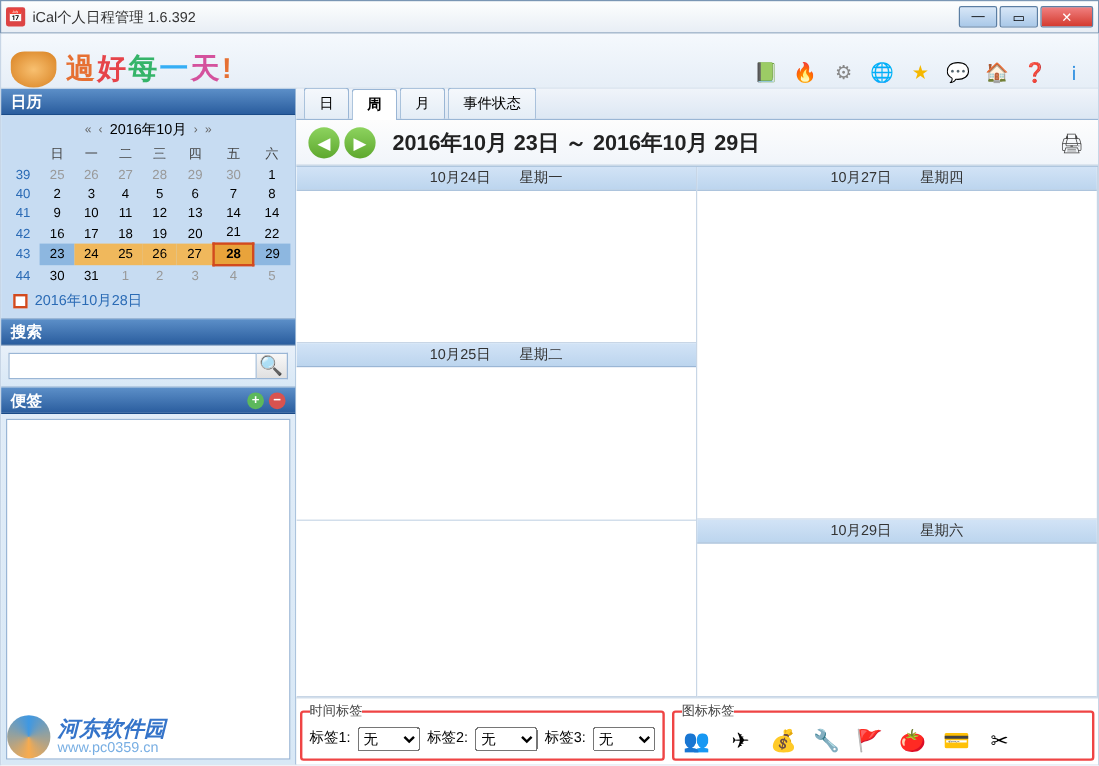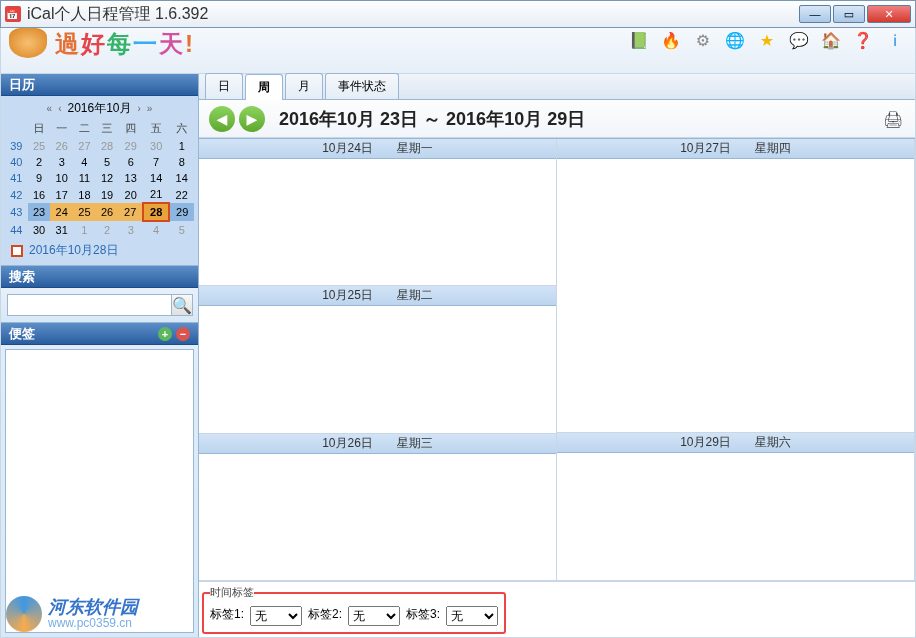--- a/index.html
+++ b/index.html
@@ -1,40 +1,40 @@
 <!DOCTYPE html>
 <html><head>
 <meta charset="utf-8">
 <style>
 * { margin: 0; padding: 0; box-sizing: border-box; font-family: "Microsoft YaHei", SimSun, sans-serif; }
 body { background: #fff; width: 916px; height: 638px; overflow: hidden; position: relative; }
 
 
 .titlebar { height: 28px; background: linear-gradient(#fdfefe, #e8eef5); border: 1px solid #7a96b4; display: flex; align-items: center; padding: 0 4px; }
 .titlebar .app-icon { width: 16px; height: 16px; margin-right: 6px; background: #d44; border-radius: 2px; display: flex; align-items: center; justify-content: center; font-size: 10px; color: #fff; }
-.titlebar .title-text { font-size: 16px; color: #333; }
+.titlebar .title-text { font-size: 12px; color: #333; }
 .titlebar .spacer { flex: 1; }
 .win-btns { display: flex; gap: 2px; }
 .win-btn { width: 32px; height: 18px; border: 1px solid #5b7ea3; border-radius: 2px; display: flex; align-items: center; justify-content: center; font-size: 11px; cursor: pointer; }
 .win-min { background: linear-gradient(#d8e7f7,#a9c8e8); }
 .win-max { background: linear-gradient(#d8e7f7,#a9c8e8); }
 .win-close { background: linear-gradient(#f08080,#d43a2e); color: #fff; width: 44px; }
 
 
-.toolbar { height: 46px; background: linear-gradient(#f5f9fd,#e6eef7); border: 1px solid #c8d6e6; border-top: none; display: flex; align-items: flex-start; padding: 0 8px; }
+.toolbar { height: 46px; background: linear-gradient(#f5f9fd,#e6eef7); border: 1px solid #c8d6e6; border-top: none; display: flex; align-items: flex-end; padding: 0 8px; }
 .logo-cup { width: 38px; height: 30px; margin-right: 8px; background: radial-gradient(#f8c070,#d88020); border-radius: 30% 30% 50% 50%; position: relative; }
 .slogan { font-size: 24px; font-weight: bold; letter-spacing: 2px; }
 .slogan .c1{color:#e67033;} .slogan .c2{color:#e6444a;} .slogan .c3{color:#35b469;} .slogan .c4{color:#35aef5;} .slogan .c5{color:#d4529d;} .slogan .excl{color:#e67033;}
 .toolbar .spacer2 { flex: 1; }
 .tool-icons { display: flex; gap: 8px; }
 .tool-icon { width: 24px; height: 24px; border-radius: 4px; display: flex; align-items: center; justify-content: center; font-size: 16px; cursor: pointer; }
 
 
 .main { display: flex; height: calc(638px - 28px - 46px); border: 1px solid #c8d6e6; border-top: none; }
-.sidebar { width: 198px; background: linear-gradient(#e8f0f9,#d8e8f6); border-right: 1px solid #9ab6d5; display: flex; flex-direction: column; }
+.sidebar { width: 246px; background: linear-gradient(#e8f0f9,#d8e8f6); border-right: 1px solid #9ab6d5; display: flex; flex-direction: column; }
 
 .panel-hdr { height: 22px; background: linear-gradient(#5c8fc8,#2a5d9e); color: #fff; font-size: 13px; font-weight: bold; padding: 2px 8px; border-bottom: 1px solid #1a4b88; display: flex; align-items: center; }
 .panel-hdr .plus-minus { margin-left: auto; display: flex; gap: 4px; }
 .pm-btn { width: 14px; height: 14px; border-radius: 50%; display: flex; align-items: center; justify-content: center; font-size: 11px; color: #fff; cursor: pointer; }
 .pm-add { background: #5cb85c; }
 .pm-del { background: #d9534f; }
 
 
 .minical { background: #c7dcf2; padding: 2px 4px 6px; border-bottom: 1px solid #9ab6d5; }
 .minical-nav { display: flex; align-items: center; justify-content: center; gap: 6px; font-size: 12px; padding: 2px 0; }
@@ -265,24 +265,20 @@
           <div class="day-body"></div>
         </div>
         <div class="day-cell">
           <div class="day-hdr">
               <span>10月25日</span>
               <span>星期二</span>
             </div>
           <div class="day-body"></div>
         </div>
         <div class="day-cell">
-          <div class="day-hdr">
-              <span>10月26日</span>
-              <span>星期三</span>
-            </div>
           <div class="day-body"></div>
         </div>
       </div>
       <div class="week-col">
         <div class="day-cell">
           <div class="day-hdr">
               <span>10月27日</span>
               <span>星期四</span>
             </div>
           <div class="day-body"></div>
@@ -302,20 +298,33 @@
         <legend class="tag-legend">时间标签</legend>
         <div class="tag-row">
           <span>标签1:</span>
           <select><option>无</option></select>
           <span>标签2:</span>
           <select><option>无</option></select>
           <span>标签3:</span>
           <select><option>无</option></select>
         </div>
       </fieldset>
+      <fieldset class="tag-group icon-tag-group">
+        <legend class="tag-legend">图标标签</legend>
+        <div class="icon-row">
+          <div class="tag-ic">👥</div>
+          <div class="tag-ic">✈</div>
+          <div class="tag-ic">💰</div>
+          <div class="tag-ic">🔧</div>
+          <div class="tag-ic">🚩</div>
+          <div class="tag-ic">🍅</div>
+          <div class="tag-ic">💳</div>
+          <div class="tag-ic">✂</div>
+        </div>
+      </fieldset>
     </div>
   </div>
 </div>
 
 <div class="watermark">
   <div class="wm-logo"></div>
   <div>
     <div class="wm-text">河东软件园</div>
     <div class="wm-url">www.pc0359.cn</div>
   </div>

